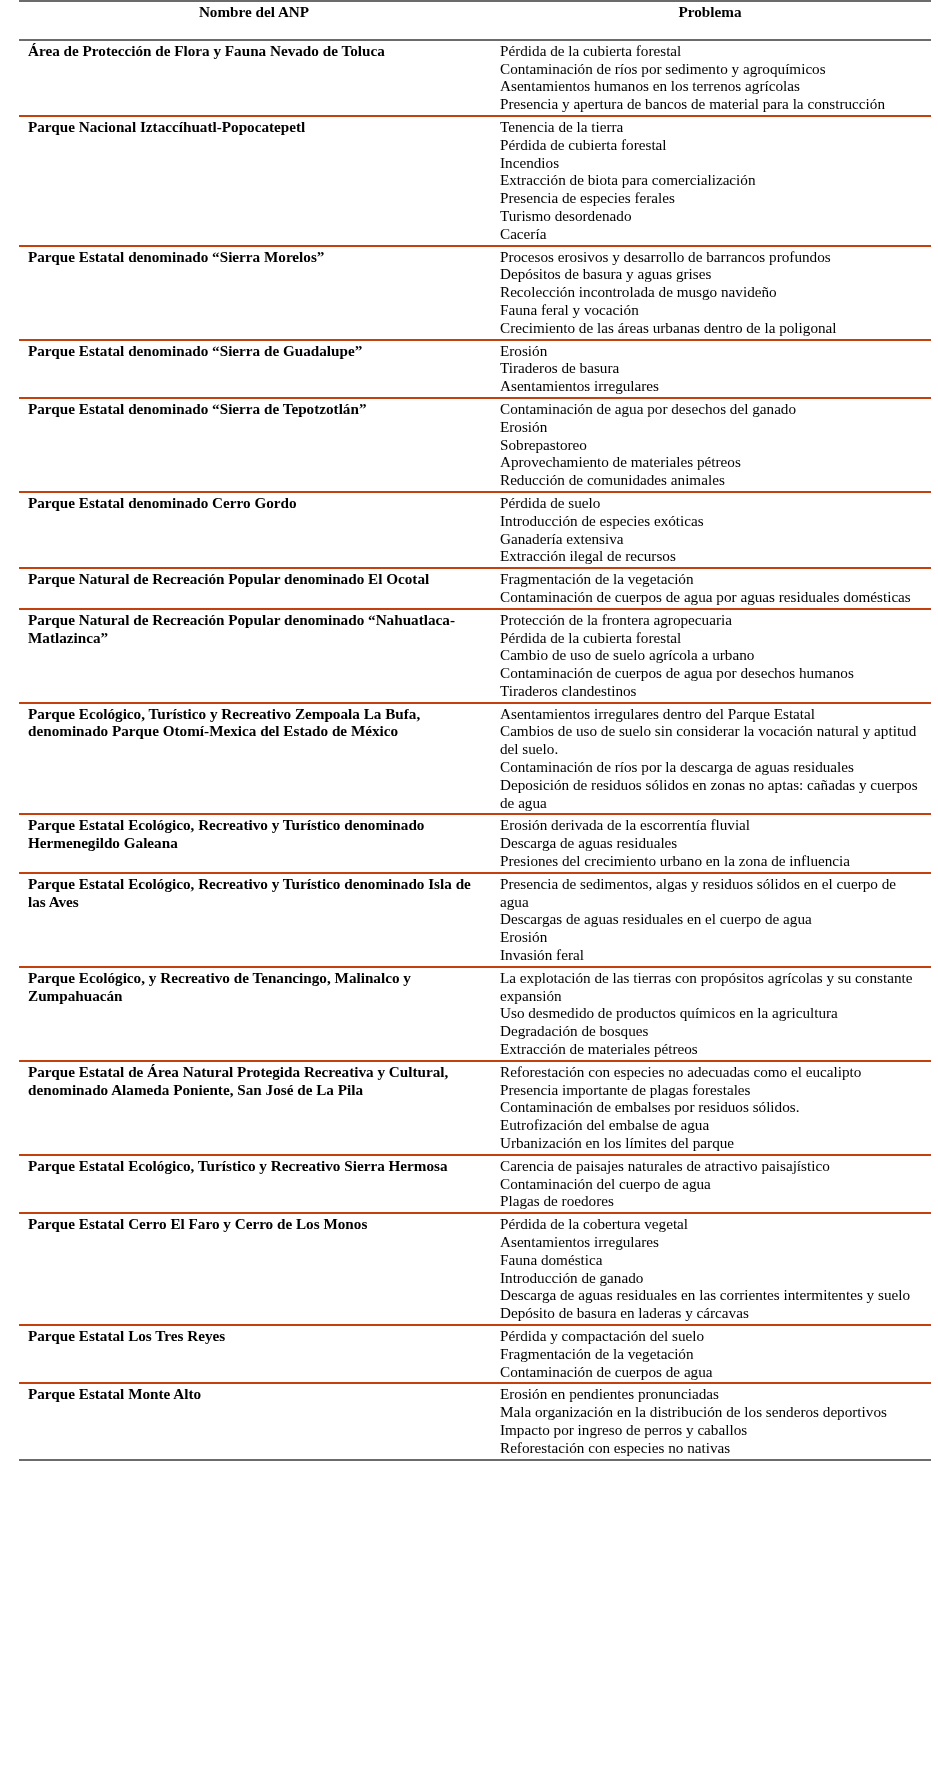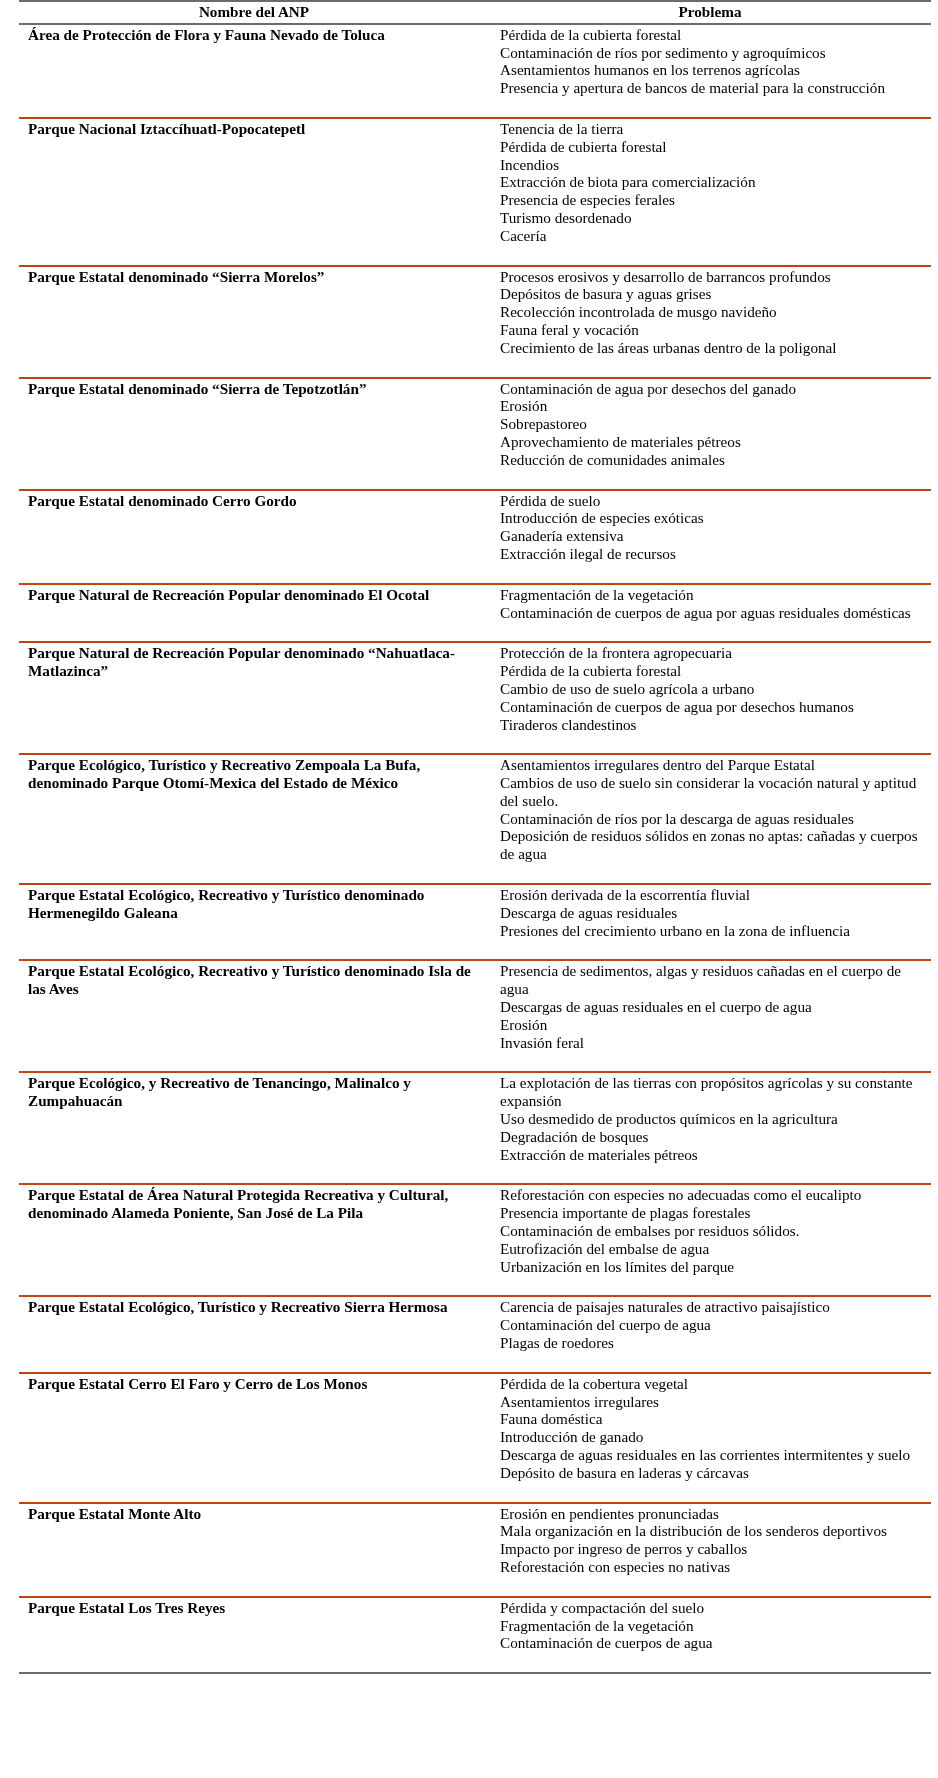--- a/index.html
+++ b/index.html
@@ -27,21 +27,21 @@
     border-collapse: collapse;
     table-layout: fixed;
   }
   col.c-name { width: 470px; }
   col.c-prob { width: 442px; }
 
   thead th {
     font-size: 15.2px;
     font-weight: bold;
     text-align: center;
-    padding: 1px 0 2px 0;
+    padding: 1px 0 18px 0;
     border-top: 2px solid #6b6b6b;
     border-bottom: 2px solid #6b6b6b;
     line-height: 17.8px;
     vertical-align: bottom;
     margin-top: 24px;
   }
   thead th.th-name { }
   thead th.th-prob { }
 
   tbody td {
@@ -53,21 +53,21 @@
   }
   tbody tr:last-child td {
     border-bottom: 2px solid #6b6b6b;
   }
   td.name-cell {
     font-weight: bold;
     padding: 1px 12px 2px 9px;
   }
   td.prob-cell {
     font-weight: normal;
-    padding: 1px 6px 20px 11px;
+    padding: 1px 6px 2px 11px;
   }
   .line {
     display: block;
   }
 </style>
 </head>
 <body>
 
 <div class="page">
   <table class="anp-table">
@@ -107,20 +107,28 @@
           <td class="name-cell">Parque Estatal denominado “Sierra Morelos”</td>
           <td class="prob-cell">
             <span class="line">Procesos erosivos y desarrollo de barrancos profundos</span>
             <span class="line">Depósitos de basura y aguas grises</span>
             <span class="line">Recolección incontrolada de musgo navideño</span>
             <span class="line">Fauna feral y vocación</span>
             <span class="line">Crecimiento de las áreas urbanas dentro de la poligonal</span>
           </td>
         </tr>
         <tr>
+          <td class="name-cell">Parque Estatal denominado “Sierra de Guadalupe”</td>
+          <td class="prob-cell">
+            <span class="line">Erosión</span>
+            <span class="line">Tiraderos de basura</span>
+            <span class="line">Asentamientos irregulares</span>
+          </td>
+        </tr>
+        <tr>
           <td class="name-cell">Parque Estatal denominado “Sierra de Tepotzotlán”</td>
           <td class="prob-cell">
             <span class="line">Contaminación de agua por desechos del ganado</span>
             <span class="line">Erosión</span>
             <span class="line">Sobrepastoreo</span>
             <span class="line">Aprovechamiento de materiales pétreos</span>
             <span class="line">Reducción de comunidades animales</span>
           </td>
         </tr>
         <tr>
@@ -162,21 +170,21 @@
           <td class="name-cell">Parque Estatal Ecológico, Recreativo y Turístico denominado Hermenegildo Galeana</td>
           <td class="prob-cell">
             <span class="line">Erosión derivada de la escorrentía fluvial</span>
             <span class="line">Descarga de aguas residuales</span>
             <span class="line">Presiones del crecimiento urbano en la zona de influencia</span>
           </td>
         </tr>
         <tr>
           <td class="name-cell">Parque Estatal Ecológico, Recreativo y Turístico denominado Isla de las Aves</td>
           <td class="prob-cell">
-            <span class="line">Presencia de sedimentos, algas y residuos cañadas en el cuerpo de agua</span>
+            <span class="line">Presencia de sedimentos, algas y residuos sólidos en el cuerpo de agua</span>
             <span class="line">Descargas de aguas residuales en el cuerpo de agua</span>
             <span class="line">Erosión</span>
             <span class="line">Invasión feral</span>
           </td>
         </tr>
         <tr>
           <td class="name-cell">Parque Ecológico, y Recreativo de Tenancingo, Malinalco y Zumpahuacán</td>
           <td class="prob-cell">
             <span class="line">La explotación de las tierras con propósitos agrícolas y su constante expansión</span>
             <span class="line">Uso desmedido de productos químicos en la agricultura</span>
@@ -207,31 +215,31 @@
           <td class="prob-cell">
             <span class="line">Pérdida de la cobertura vegetal</span>
             <span class="line">Asentamientos irregulares</span>
             <span class="line">Fauna doméstica</span>
             <span class="line">Introducción de ganado</span>
             <span class="line">Descarga de aguas residuales en las corrientes intermitentes y suelo</span>
             <span class="line">Depósito de basura en laderas y cárcavas</span>
           </td>
         </tr>
         <tr>
+          <td class="name-cell">Parque Estatal Los Tres Reyes</td>
+          <td class="prob-cell">
+            <span class="line">Pérdida y compactación del suelo</span>
+            <span class="line">Fragmentación de la vegetación</span>
+            <span class="line">Contaminación de cuerpos de agua</span>
+          </td>
+        </tr>
+        <tr>
           <td class="name-cell">Parque Estatal Monte Alto</td>
           <td class="prob-cell">
             <span class="line">Erosión en pendientes pronunciadas</span>
             <span class="line">Mala organización en la distribución de los senderos deportivos</span>
             <span class="line">Impacto por ingreso de perros y caballos</span>
             <span class="line">Reforestación con especies no nativas</span>
           </td>
         </tr>
-        <tr>
-          <td class="name-cell">Parque Estatal Los Tres Reyes</td>
-          <td class="prob-cell">
-            <span class="line">Pérdida y compactación del suelo</span>
-            <span class="line">Fragmentación de la vegetación</span>
-            <span class="line">Contaminación de cuerpos de agua</span>
-          </td>
-        </tr>
       </tbody>
   </table>
 </div>
 
 </body></html>

